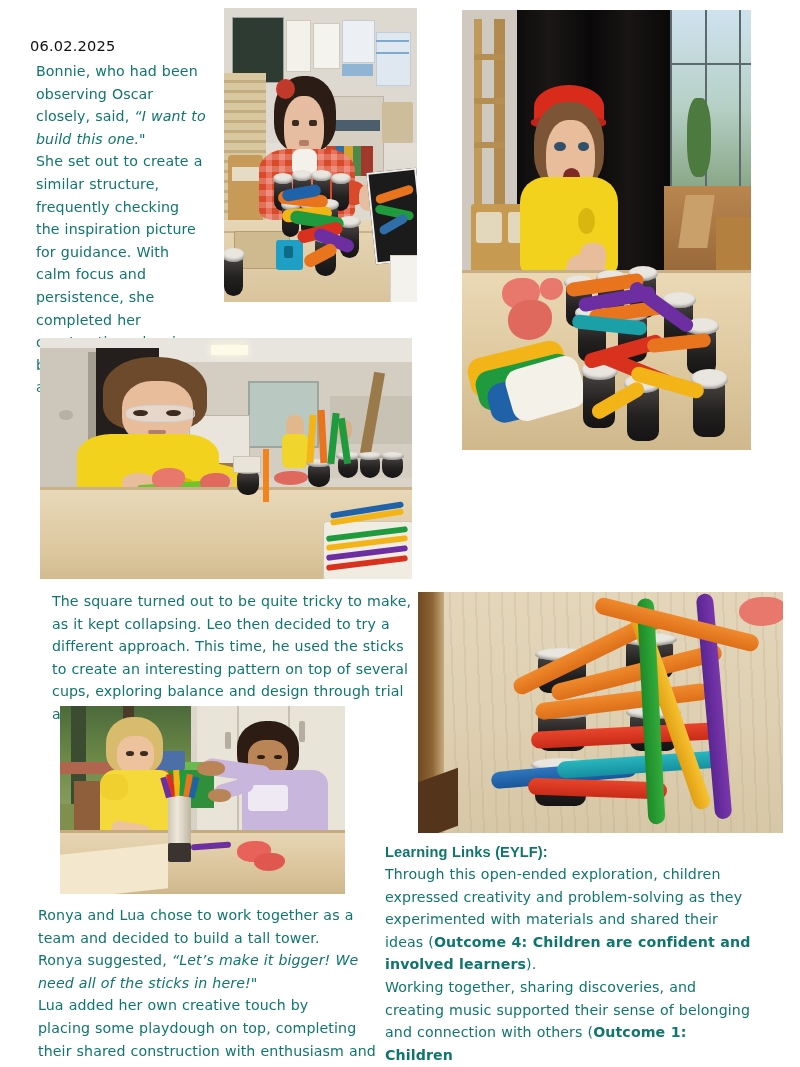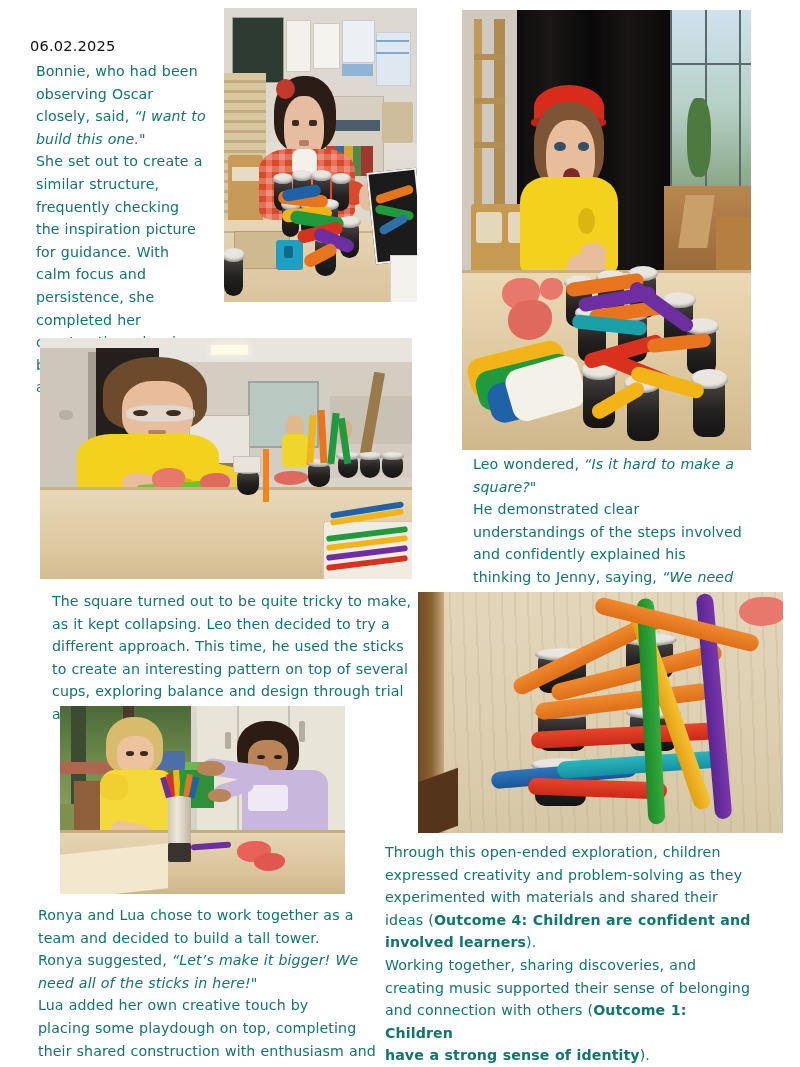--- a/index.html
+++ b/index.html
@@ -334,27 +334,20 @@
       <div class="lay" style="left:76%;top:76%;width:24%;height:24%;background:#f0ece2;border:1px solid #cfc8b8;border-radius:4px;"></div>
       <div class="stick" style="left:77%;top:80%;width:22%;height:2.6%;background:#1f9b3d;transform:rotate(-7deg);"></div>
       <div class="stick" style="left:77%;top:84%;width:22%;height:2.6%;background:#f2b417;transform:rotate(-7deg);"></div>
       <div class="stick" style="left:77%;top:88%;width:22%;height:2.6%;background:#6c2ea0;transform:rotate(-7deg);"></div>
       <div class="stick" style="left:77%;top:92%;width:22%;height:2.6%;background:#d8321f;transform:rotate(-7deg);"></div>
       <div class="stick" style="left:78%;top:70%;width:20%;height:2.6%;background:#1f62a8;transform:rotate(-9deg);"></div>
       <div class="stick" style="left:78%;top:73%;width:20%;height:2.6%;background:#f2b417;transform:rotate(-9deg);"></div>
     </div>
   </div>
 
-  <div class="txt" style="left:473px; top:453px; width:300px;">Leo wondered, <span class="it">“Is it hard to make a
-square?"</span>
-He demonstrated clear
-understandings of the steps involved
-and confidently explained his
-thinking to Jenny, saying, <span class="it">“We need
-one on the top and one behind."</span></div>
 
   <div class="txt" style="left:52px; top:590px; width:370px;">The square turned out to be quite tricky to make,
 as it kept collapsing. Leo then decided to try a
 different approach. This time, he used the sticks
 to create an interesting pattern on top of several
 cups, exploring balance and design through trial
 and error.</div>
 
   <div class="photo" style="left:418px; top:592px; width:365px; height:241px;">
     <div class="scene" style="background:linear-gradient(180deg,#e4d6bb 0%,#ded0b2 50%,#d6c7a6 100%);">
@@ -451,21 +444,21 @@
 
   <div class="txt" style="left:38px; top:904px; width:340px;">Ronya and Lua chose to work together as a
 team and decided to build a tall tower.
 Ronya suggested, <span class="it">“Let’s make it bigger! We
 need all of the sticks in here!"</span>
 Lua added her own creative touch by
 placing some playdough on top, completing
 their shared construction with enthusiasm and
 teamwork.</div>
 
-  <div class="txt" style="left:385px; top:841px; width:370px;">Through this open-ended exploration, children
+  <div class="txt" style="left:385px; top:841px; width:370px;"><span class="heading">Learning Links (EYLF):</span>Through this open-ended exploration, children
 expressed creativity and problem-solving as they
 experimented with materials and shared their
 ideas (<span class="bd">Outcome 4: Children are confident and
 involved learners</span>).
 Working together, sharing discoveries, and
 creating music supported their sense of belonging
 and connection with others (<span class="bd">Outcome 1: Children
 have a strong sense of identity</span>).</div>
 
 </div>

